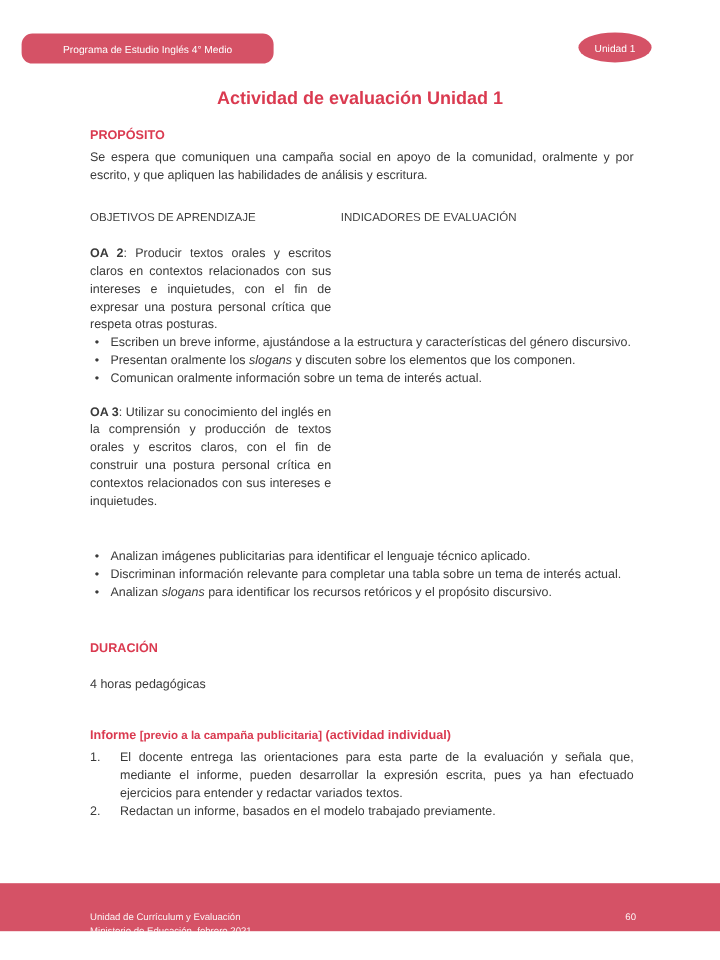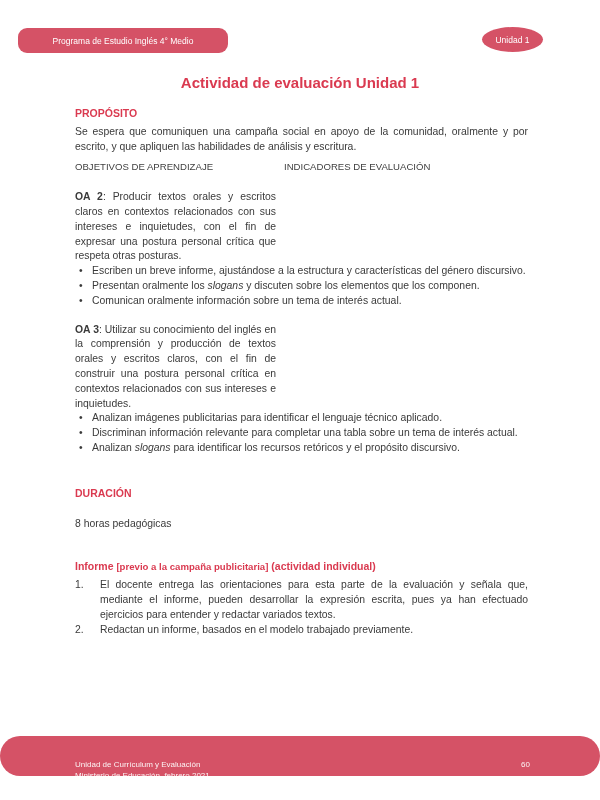--- a/index.html
+++ b/index.html
@@ -1,20 +1,20 @@
 <!DOCTYPE html>
 <html style="--accent: #d55266; --red: #da3a50; --text: #3a3a3a;"><head>
 <meta charset="utf-8">
 <style>
   :root {
     --accent: #d55266;
     --red: #da3a50;
     --text: #3a3a3a;
   }
-  * { margin:0; padding:0; box-sizing:border-box;border-radius:32px; }
+  * { margin:0; padding:0; box-sizing:border-box; }
   html,body { background:#ffffff; }
   .page {
     position:relative;
     width:600px; height:800px;
     background:#ffffff;
     font-family:"Liberation Sans", sans-serif;
     color:var(--text);
     overflow:hidden;
   }
   
@@ -35,25 +35,25 @@
   .title {
     position:absolute; top:74px; left:0; width:600px;
     text-align:center; font-size:15px; font-weight:bold; color:var(--red);
   }
   .content {
     position:absolute; left:75px; top:106px; width:453px;
     font-size:10.4px; line-height:14.8px;
   }
   .h-red { color:var(--red); font-weight:bold; font-size:10.5px; }
   .jtext { text-align:justify; margin-top:4px; }
-  .cols-header { display:flex; margin-top:6px; font-size:9.6px; color:#3f3f3f; }
+  .cols-header { display:flex; margin-top:21px; font-size:9.6px; color:#3f3f3f; }
   .cols-header .c1 { width:209px; }
   .cols-header .c2 { flex:1; }
   .oa-row { display:flex; margin-top:15px;flex-direction:column; }
-  .oa-row + .oa-row { margin-top:14px; }
+  .oa-row + .oa-row { margin-top:14px;gap:32px; }
   .oa-left { width:209px; padding-right:8px; text-align:justify; }
   ul.indicators { flex:1; list-style:none; }
   ul.indicators li { position:relative; padding-left:17px; text-align:justify; }
   ul.indicators li::before { content:"\2022"; position:absolute; left:4px; }
   .duracion-h { margin-top:30px; }
   .duracion-b { margin-top:16px; }
   .informe-h { margin-top:28px; font-size:10.5px; }
   .informe-h .seg-s { font-size:9.6px; }
   ol.steps { list-style:none; margin-top:3px; }
   ol.steps li { display:flex; }
@@ -104,21 +104,21 @@
     <div class="oa-row">
       <div class="oa-left rich"><span class="seg-b">OA 3</span><span>: Utilizar su conocimiento del inglés en la comprensión y producción de textos orales y escritos claros, con el fin de construir una postura personal crítica en contextos relacionados con sus intereses e inquietudes.</span></div>
       <ul class="indicators">
         <li class="rich"><span>Analizan imágenes publicitarias para identificar el lenguaje técnico aplicado.</span></li>
         <li class="rich"><span>Discriminan información relevante para completar una tabla sobre un tema de interés actual.</span></li>
         <li class="rich"><span>Analizan </span><span class="seg-i">slogans</span><span> para identificar los recursos retóricos y el propósito discursivo.</span></li>
       </ul>
     </div>
 
     <div class="h-red duracion-h">DURACIÓN</div>
-    <div class="duracion-b">8 horas pedagógicas</div>
+    <div class="duracion-b">4 horas pedagógicas</div>
 
     <div class="h-red informe-h rich"><span class="seg-b">Informe </span><span class="seg-b seg-s">[previo a la campaña publicitaria]</span><span class="seg-b"> (actividad individual)</span></div>
     <ol class="steps">
       <li>
         <span class="num">1.</span>
         <span class="txt">El docente entrega las orientaciones para esta parte de la evaluación y señala que, mediante el informe, pueden desarrollar la expresión escrita, pues ya han efectuado ejercicios para entender y redactar variados textos.</span>
       </li>
       <li>
         <span class="num">2.</span>
         <span class="txt">Redactan un informe, basados en el modelo trabajado previamente.</span>

